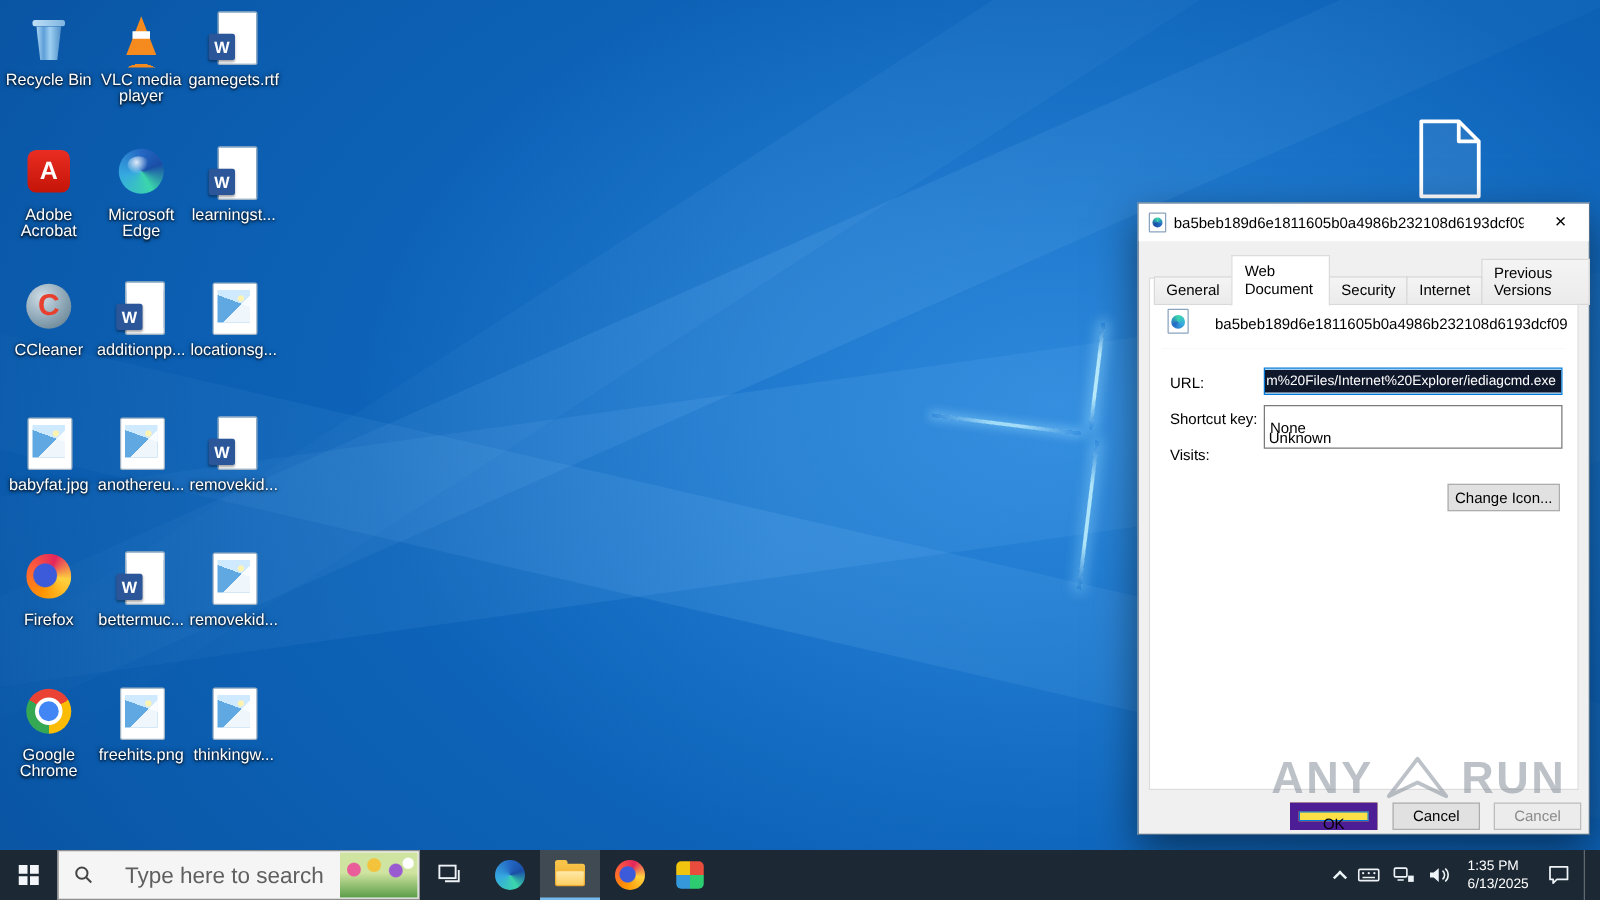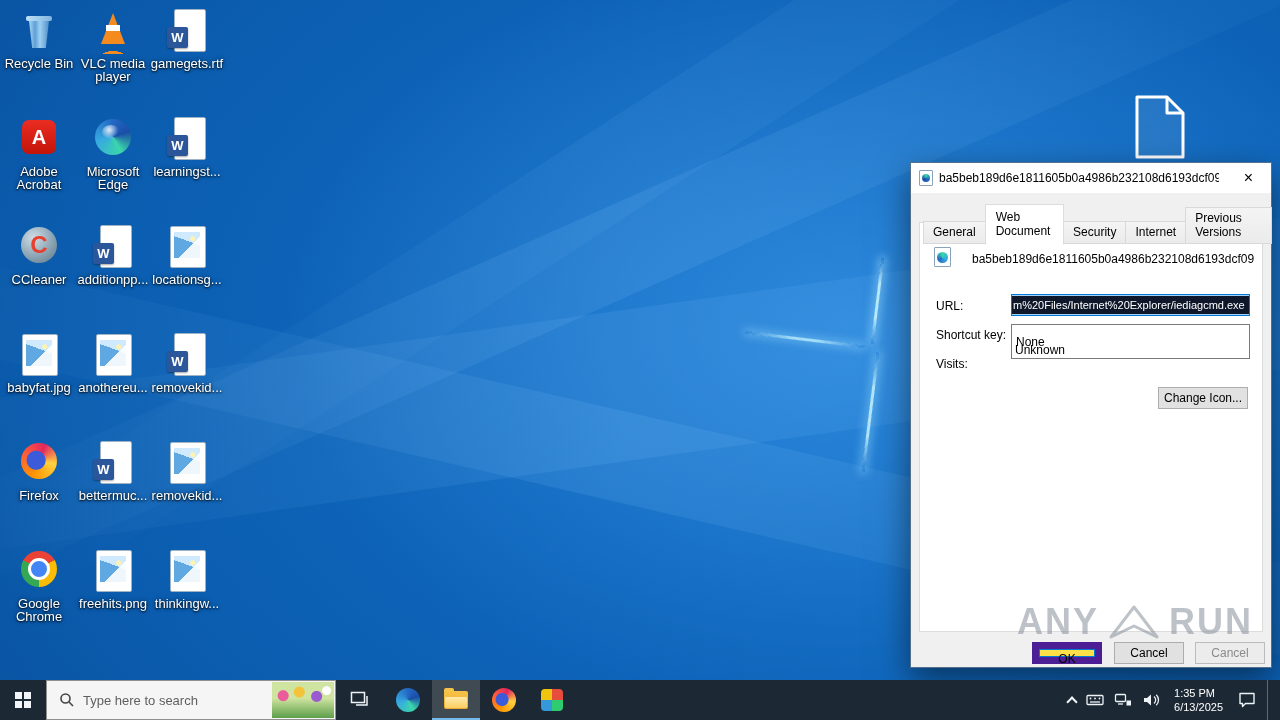--- a/index.html
+++ b/index.html
@@ -126,21 +126,21 @@
       pointer-events:none; opacity:.55; color:#87919c; font-weight:bold; font-size:36px; letter-spacing:2px; }
 
   
   .taskbar { position:absolute; left:0; bottom:0; width:1280px; height:40px; background:#1c2833;
       display:flex; align-items:stretch; z-index:20; }
   .tb-start { width:46px; display:flex; align-items:center; justify-content:center; cursor:pointer; }
   .winlogo { display:grid; grid-template-columns:7px 7px; grid-template-rows:7px 7px; gap:2px; }
   .winlogo i { background:#f2f6fa; }
   .tb-search { width:290px; background:#f5f5f5; border:1px solid #8f8f8f; display:flex; align-items:center;
       position:relative; cursor:text; }
-  .tb-search .ph { color:#5f5f5f; font-size:13px; margin-left:8px; }
+  .tb-search .ph { color:#5f5f5f; font-size:18px; margin-left:25px; }
   .mag { margin-left:12px; flex:none; }
   .art { position:absolute; right:1px; top:1px; width:62px; height:36px; cursor:pointer;
       background:
         radial-gradient(circle at 18% 38%, #e85d9a 0 5px, rgba(0,0,0,0) 6px),
         radial-gradient(circle at 44% 28%, #f3c33c 0 5px, rgba(0,0,0,0) 6px),
         radial-gradient(circle at 72% 40%, #9a5bd0 0 5px, rgba(0,0,0,0) 6px),
         radial-gradient(circle at 88% 24%, #ffffff 0 4px, rgba(0,0,0,0) 5px),
         linear-gradient(180deg, #cfe4a0 0 45%, #5c9e4a 100%); }
   .tb-btn { width:48px; display:flex; align-items:center; justify-content:center; cursor:pointer; }
   .tb-btn.active { background:rgba(255,255,255,.16); box-shadow:inset 0 -2px 0 #76b9ed; }

